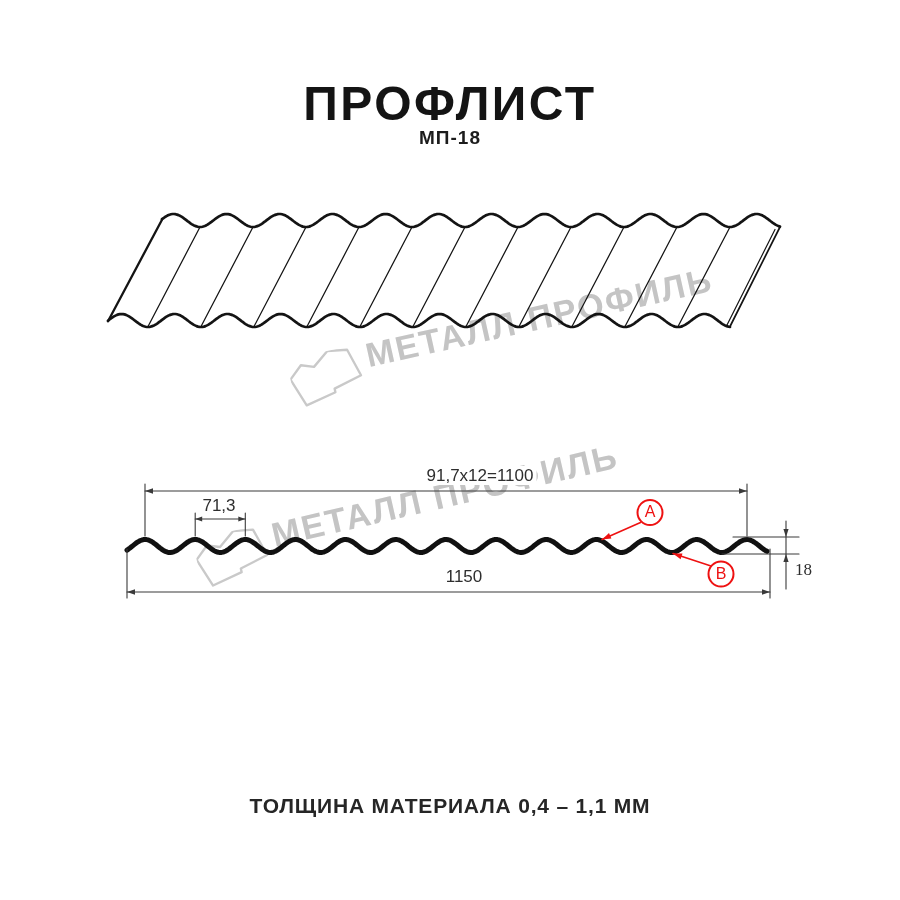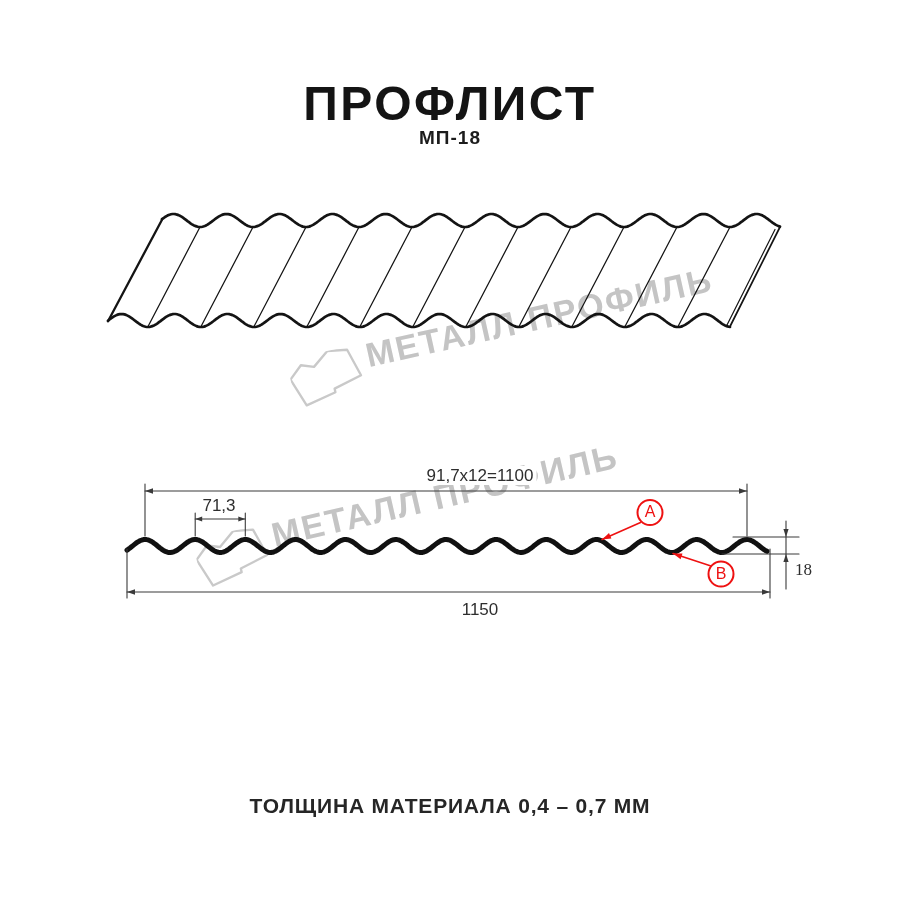--- a/index.html
+++ b/index.html
@@ -103,20 +103,20 @@
       </g>
       <g>
         <circle cx="721" cy="574" r="12.5" fill="none" stroke="#ee1111" stroke-width="2"></circle>
         <line x1="711" y1="566" x2="673" y2="553.5" stroke="#ee1111" stroke-width="1.6" stroke-linecap="round"></line>
         <polygon points="673.0,553.5 682.5,553.5 680.6,559.2" fill="#ee1111"></polygon>
       </g>
     </svg>
 
   <span class="dim-label" style="left:480px;top:466px;">91,7x12=1100</span>
   <span class="dim-label" style="left:219px;top:496px;">71,3</span>
-  <span class="dim-label" style="left:480px;top:567px;margin-top:33px;">1150</span>
+  <span class="dim-label" style="left:464px;top:567px;">1150</span>
   <span class="dim-label no-center" style="left:792px;top:560px;">18</span>
 
   <span class="callout-letter" id="calloutA" style="left: 650px; top: 512px; color: rgb(238, 17, 17);">A</span>
   <span class="callout-letter" id="calloutB" style="left: 721px; top: 574px; color: rgb(238, 17, 17);">B</span>
 
-  <div class="footer-note">ТОЛЩИНА МАТЕРИАЛА 0,4 – 0,7 ММ</div>
+  <div class="footer-note">ТОЛЩИНА МАТЕРИАЛА 0,4 – 1,1 ММ</div>
 </div>
 
 </body></html>

